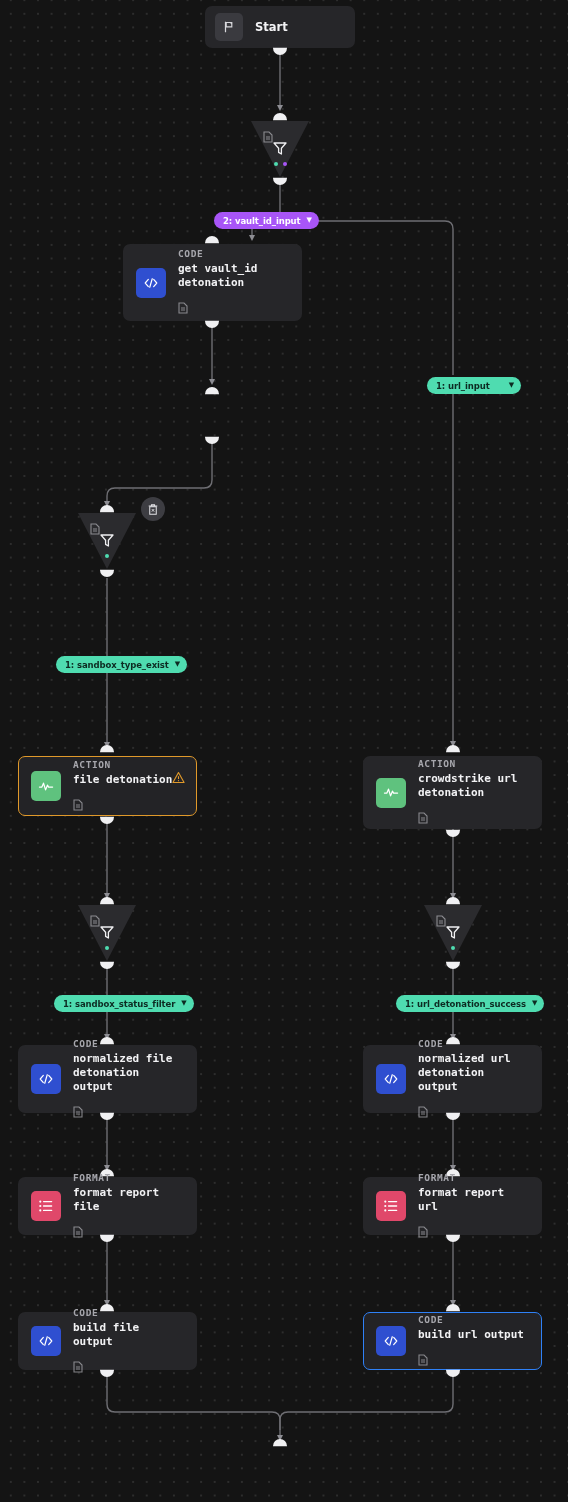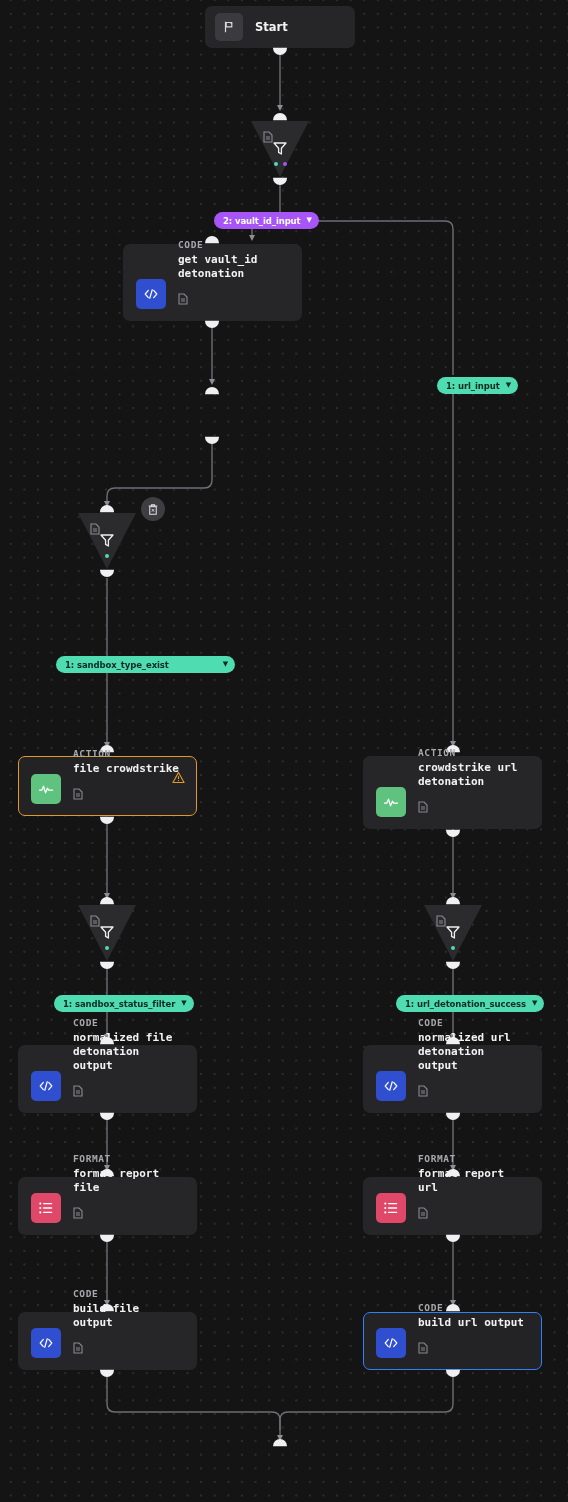--- a/index.html
+++ b/index.html
@@ -20,21 +20,21 @@
   }
   #edges { position: absolute; left: 0; top: 0; width: 568px; height: 1502px; pointer-events: none; }
 
   
   .node {
     position: absolute;
     background: #262629;
     border-radius: 7px;
     border: 1px solid transparent;
     display: flex;
-    align-items: flex-end;
+    align-items: center;
     padding: 11px 12px;
   }
   .node.sel-blue  { border-color: #2f81f7; background:#232326; }
   .node.sel-amber { border-color: #e0992a; background:#232326; }
 
   .nicon {
     width: 30px; height: 30px;
     border-radius: 5px;
     flex: 0 0 30px;
     display: flex; align-items: center; justify-content: center;
@@ -237,21 +237,21 @@
       <span class="ndoc" style="display:block">
         <svg width="10" height="12" viewBox="0 0 10 12">
           <path d="M1 1h5l3 3v7H1z" fill="none" stroke="#c6c6cc" stroke-width="1.1"></path>
           <path d="M3 6h4M3 8h4" stroke="#c6c6cc" stroke-width="1"></path>
         </svg>
       </span>
     </span>
   </div>
   <div class="port out" style="left:205px; top:314px;"></div>
 
-  <div class="chip teal" style="left:437px; top:377px;">
+  <div class="chip teal" style="left:427px; top:377px;gap:13px;">
     <span>1: url_input</span>
     <span class="cav">▼</span>
   </div>
 
   <div class="port in" style="left:205px; top:387px;"></div>
   <div class="port out" style="left:205px; top:430px;"></div>
 
   <div class="port in" style="left:100px; top:505px;"></div>
   <div class="filter" style="left:78px; top:513px;">
     <div class="tri"></div>
@@ -273,35 +273,35 @@
   <div class="port out" style="left:100px; top:563px;"></div>
 
   <div class="delbtn" style="left:141px; top:497px;">
     <svg width="12" height="13" viewBox="0 0 14 15">
       <path d="M2 3.4h10M5.2 3.4V2h3.6v1.4" fill="none" stroke="#e2e2e6" stroke-width="1.2"></path>
       <path d="M3.2 4.4h7.6V13H3.2z" fill="none" stroke="#e2e2e6" stroke-width="1.2"></path>
       <path d="M5.6 7l2.8 3M8.4 7l-2.8 3" stroke="#e2e2e6" stroke-width="1.1"></path>
     </svg>
   </div>
 
-  <div class="chip teal" style="left:56px; top:656px;gap:48px;">
+  <div class="chip teal" style="left:56px; top:656px;">
     <span>1: sandbox_type_exist</span>
     <span class="cav">▼</span>
   </div>
 
   <div class="port in" style="left:100px; top:745px;"></div>
   <div class="node sel-amber" style="left:18px; top:756px; width:179px; height:60px;">
     <span class="nicon" style="background:#5fc27e">
       <svg width="17" height="15" viewBox="0 0 18 16">
         <path d="M1.5 8.6h2.6L5.8 4.4 8 11.6l2-5 1.2 2h4.3" fill="none" stroke="#fff" stroke-width="1.35" stroke-linecap="round" stroke-linejoin="round"></path>
       </svg>
     </span>
     <span class="nbody">
       <span class="ntype" style="display:block">ACTION</span>
-      <span class="nname" style="display:block">file crowdstrike</span>
+      <span class="nname" style="display:block">file detonation</span>
       <span class="ndoc" style="display:block">
         <svg width="10" height="12" viewBox="0 0 10 12">
           <path d="M1 1h5l3 3v7H1z" fill="none" stroke="#c6c6cc" stroke-width="1.1"></path>
           <path d="M3 6h4M3 8h4" stroke="#c6c6cc" stroke-width="1"></path>
         </svg>
       </span>
     </span>
     <span class="nwarn">
       <svg width="13" height="13" viewBox="0 0 14 14">
         <path d="M7 1.6L13 12.4H1z" fill="none" stroke="#e0992a" stroke-width="1.2" stroke-linejoin="round"></path>

